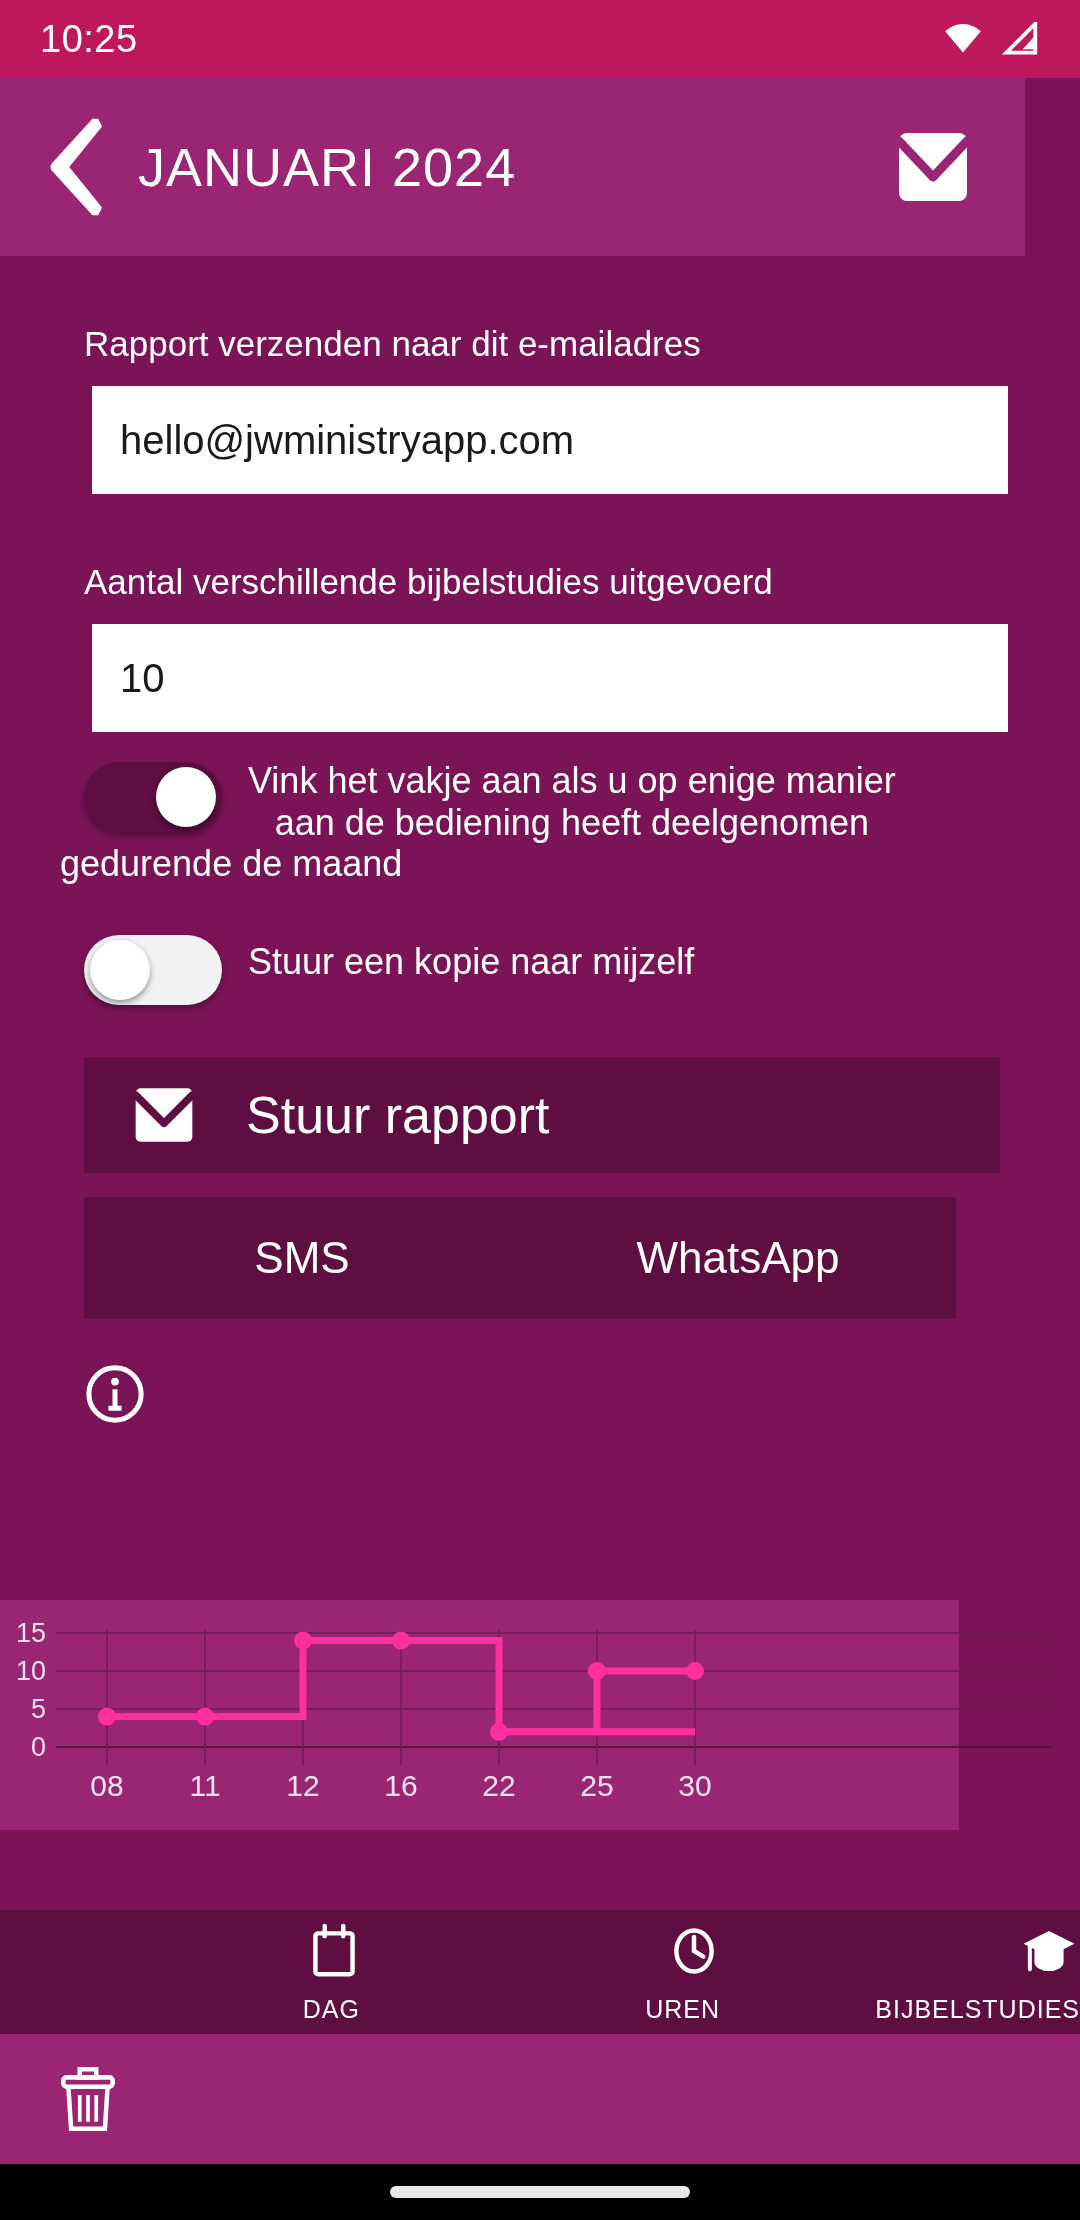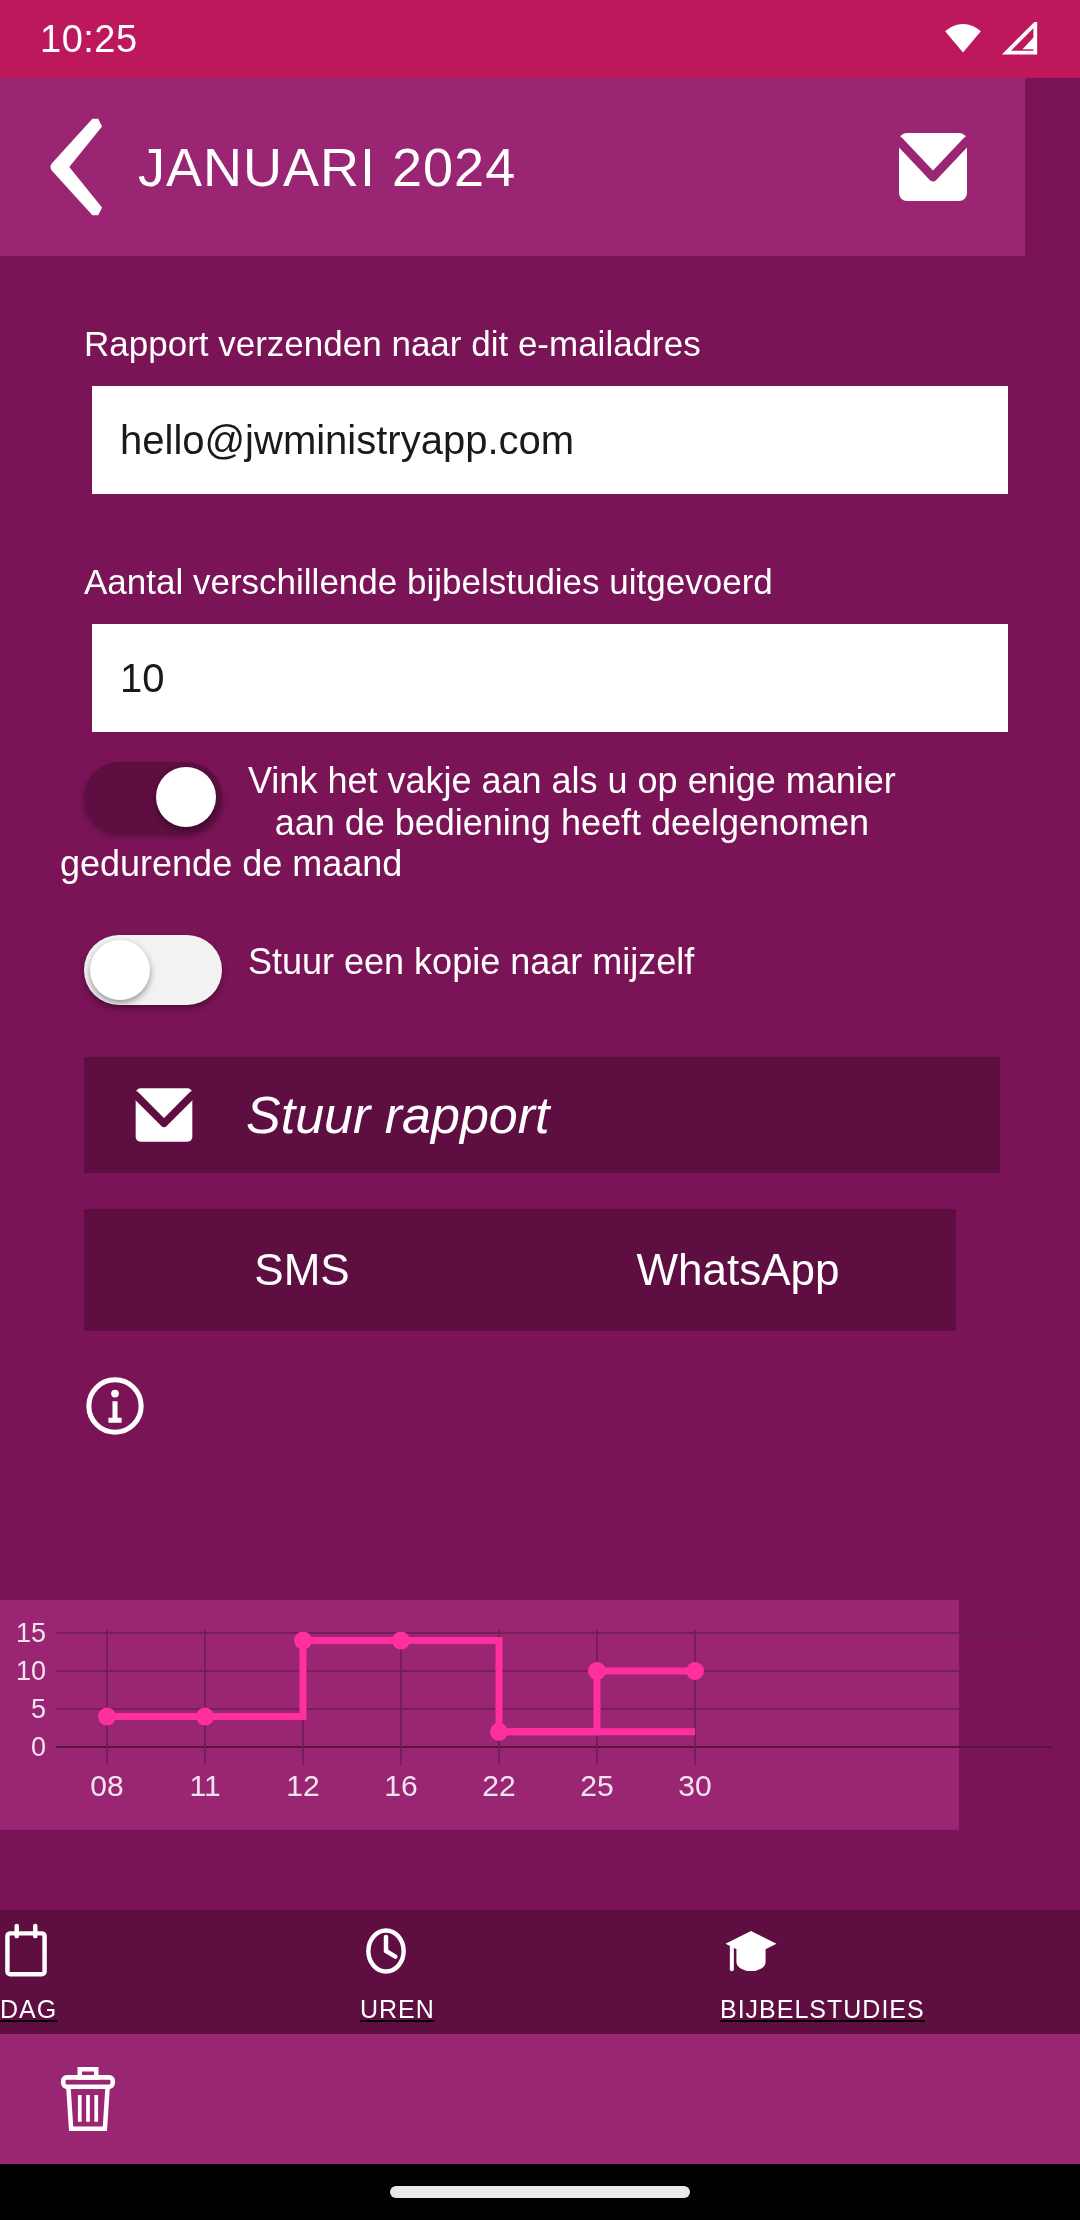--- a/index.html
+++ b/index.html
@@ -75,23 +75,23 @@
     color:#fff; font-size:36px; font-weight:300; line-height:1.18;
     margin-top:-2px; margin-left:-24px;
   }
 
   
   .send-btn{
     width:916px; height:116px; background:#5E0E41; margin-top:52px;
     display:flex; align-items:center; padding-left:40px; cursor:pointer;
   }
   .send-btn-label{
-    color:#fff; font-size:52px; font-weight:300; margin-left:42px;font-style:italic;
-  }
-  .btn-row{ display:flex; margin-top:36px; }
+    color:#fff; font-size:52px; font-weight:300; margin-left:42px;
+  }
+  .btn-row{ display:flex; margin-top:24px; }
   .half-btn{
     width:436px; height:122px; background:#5E0E41; display:flex;
     align-items:center; justify-content:center; cursor:pointer;
   }
   .half-btn span{ color:#fff; font-size:44px; font-weight:300; }
 
   .info-btn{ margin-top:44px; width:62px; height:62px; cursor:pointer; }
 
   
   .chart-area{
@@ -107,22 +107,22 @@
     fill:#F2E4EE; font-family:"Liberation Sans", sans-serif;
     font-size:30px; font-weight:300; text-anchor:middle;
   }
 
   
   .bottom-nav{
     position:absolute; top:1910px; left:0; width:1080px; height:124px;
     background:#5E0E41; display:flex; overflow:hidden;
   }
   .nav-item{
-    flex:1; display:flex; flex-direction:column; align-items:flex-start;
-    padding-top:13px; cursor:pointer;text-decoration:underline;
+    flex:1; display:flex; flex-direction:column; align-items:flex-end;
+    padding-top:13px; cursor:pointer;
   }
   .nav-label{
     color:#fff; font-size:25px; font-weight:300; letter-spacing:1px;
     margin-top:16px; white-space:nowrap;
   }
 
   .trash-bar{
     position:absolute; top:2034px; left:0; width:1080px; height:130px;
     background:#9A2572; display:flex; align-items:center; padding-left:56px;
   }

